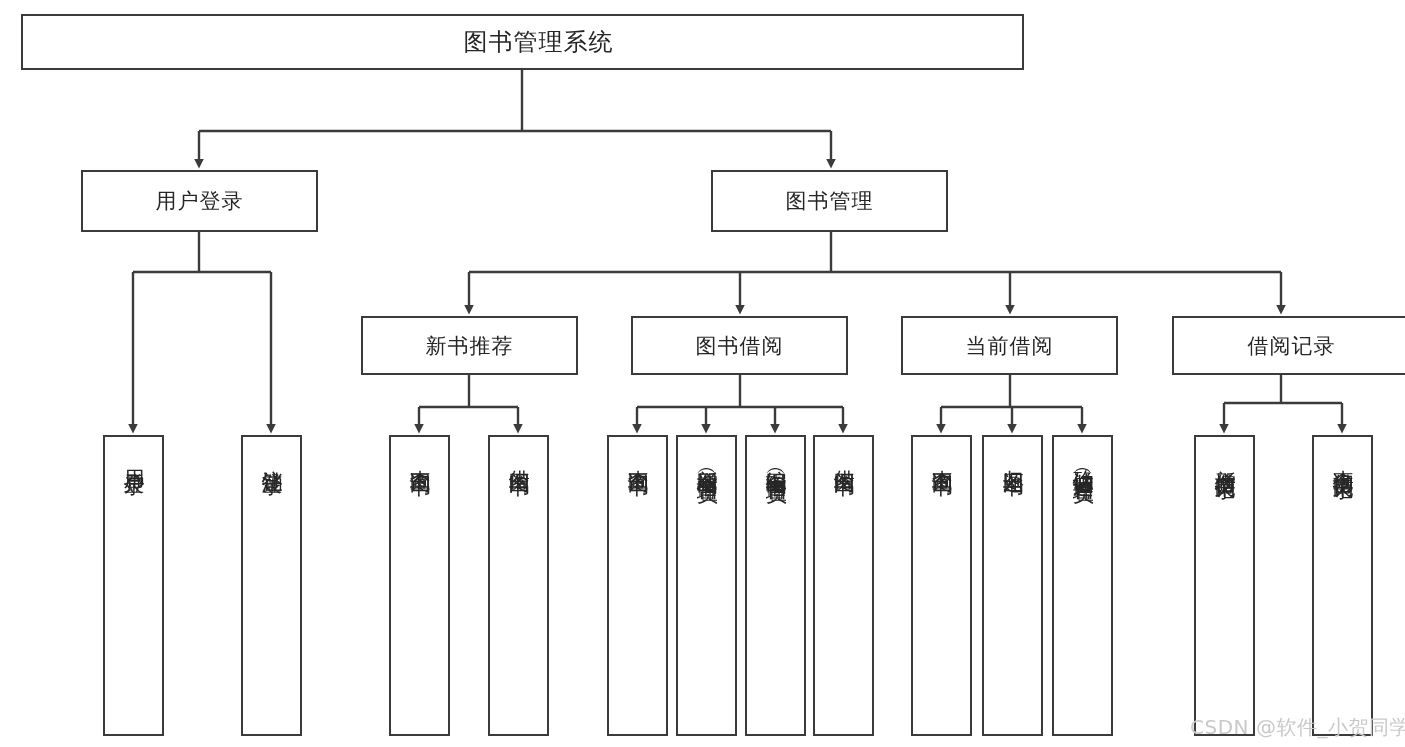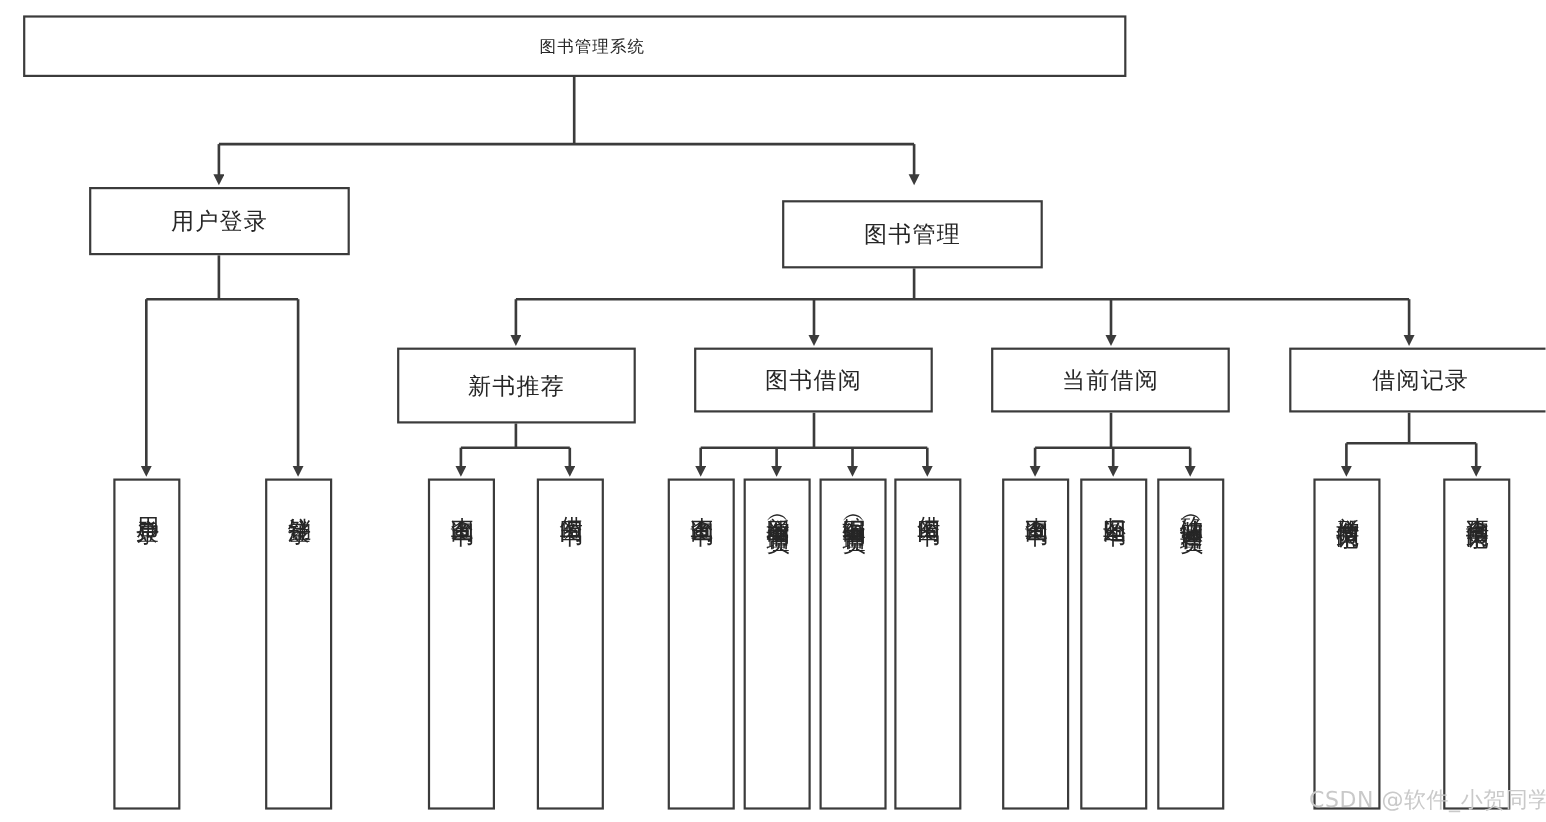--- a/index.html
+++ b/index.html
@@ -19,21 +19,21 @@
     border:2px solid #3b3b3b;
     display:flex;
     align-items:center;
     justify-content:center;
     color:#262626;
     letter-spacing:1px;
   }
   .node.h{
     font-size:21px;
   }
-  .node.root{font-size:15px;padding-left:32px;}
+  .node.root{font-size:24px;padding-left:32px;}
   .leaf{
     position:absolute;
     box-sizing:border-box;
     background:#ffffff;
     border:2px solid #3b3b3b;
     display:flex;
     align-items:flex-start;
     justify-content:center;
     padding-top:16px;
     color:#262626;
@@ -111,25 +111,25 @@
     </g>
   </svg>
 
   <div class="node root" style="left:21px;top:14px;width:1003px;height:56px;">
     <span>图书管理系统</span>
   </div>
 
   <div class="node h" style="left:81px;top:170px;width:237px;height:62px;">
     <span>用户登录</span>
   </div>
-  <div class="node h" style="left:711px;top:182px;width:237px;height:62px;">
+  <div class="node h" style="left:711px;top:170px;width:237px;height:62px;">
     <span>图书管理</span>
   </div>
 
-  <div class="node h" style="left:361px;top:316px;width:217px;height:69px;">
+  <div class="node h" style="left:361px;top:316px;width:217px;height:59px;">
     <span>新书推荐</span>
   </div>
   <div class="node h" style="left:901px;top:316px;width:217px;height:59px;">
     <span>当前借阅</span>
   </div>
   <div class="node h" style="left:631px;top:316px;width:217px;height:59px;">
     <span>图书借阅</span>
   </div>
   <div class="node h" style="left:1172px;top:316px;width:239px;height:59px;">
     <span>借阅记录</span>

